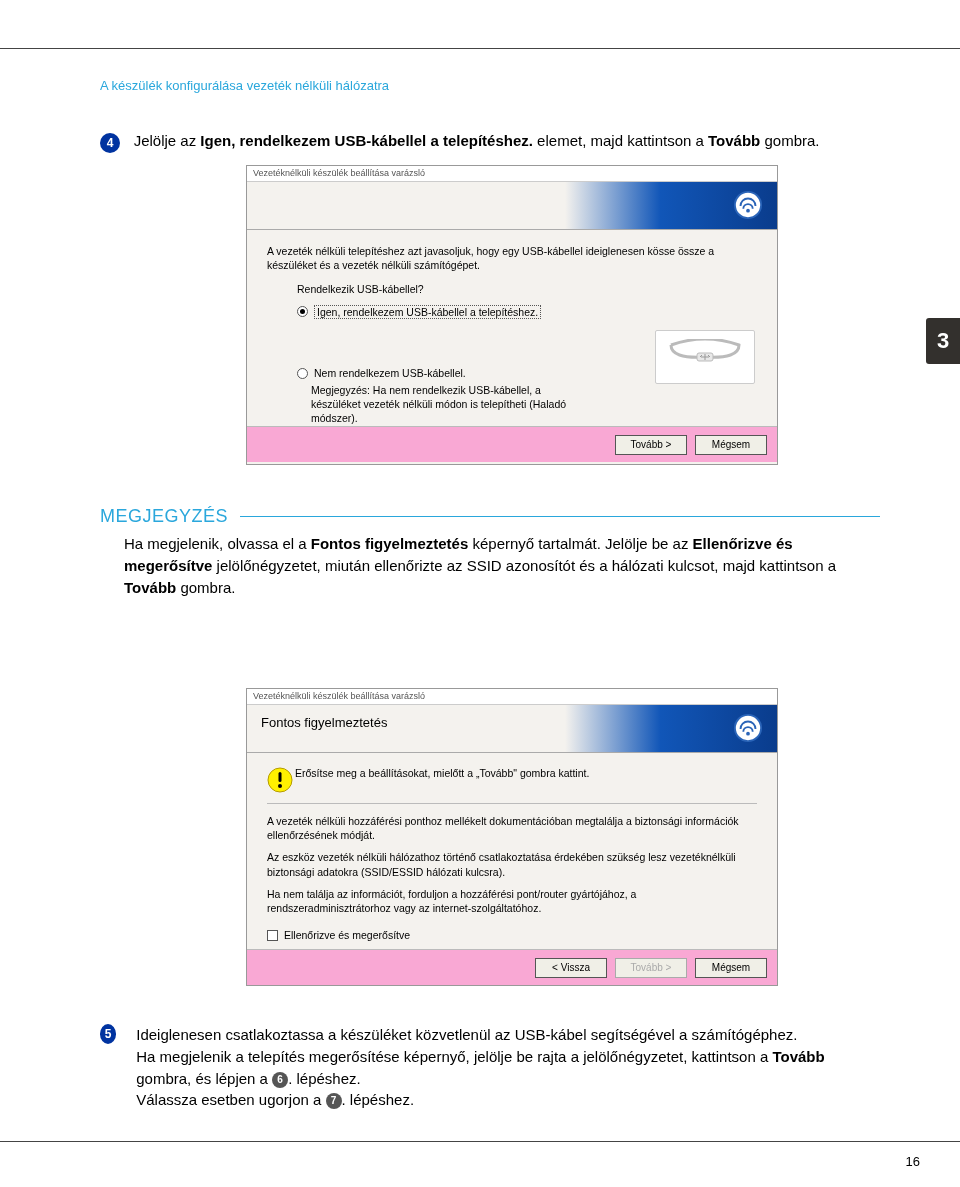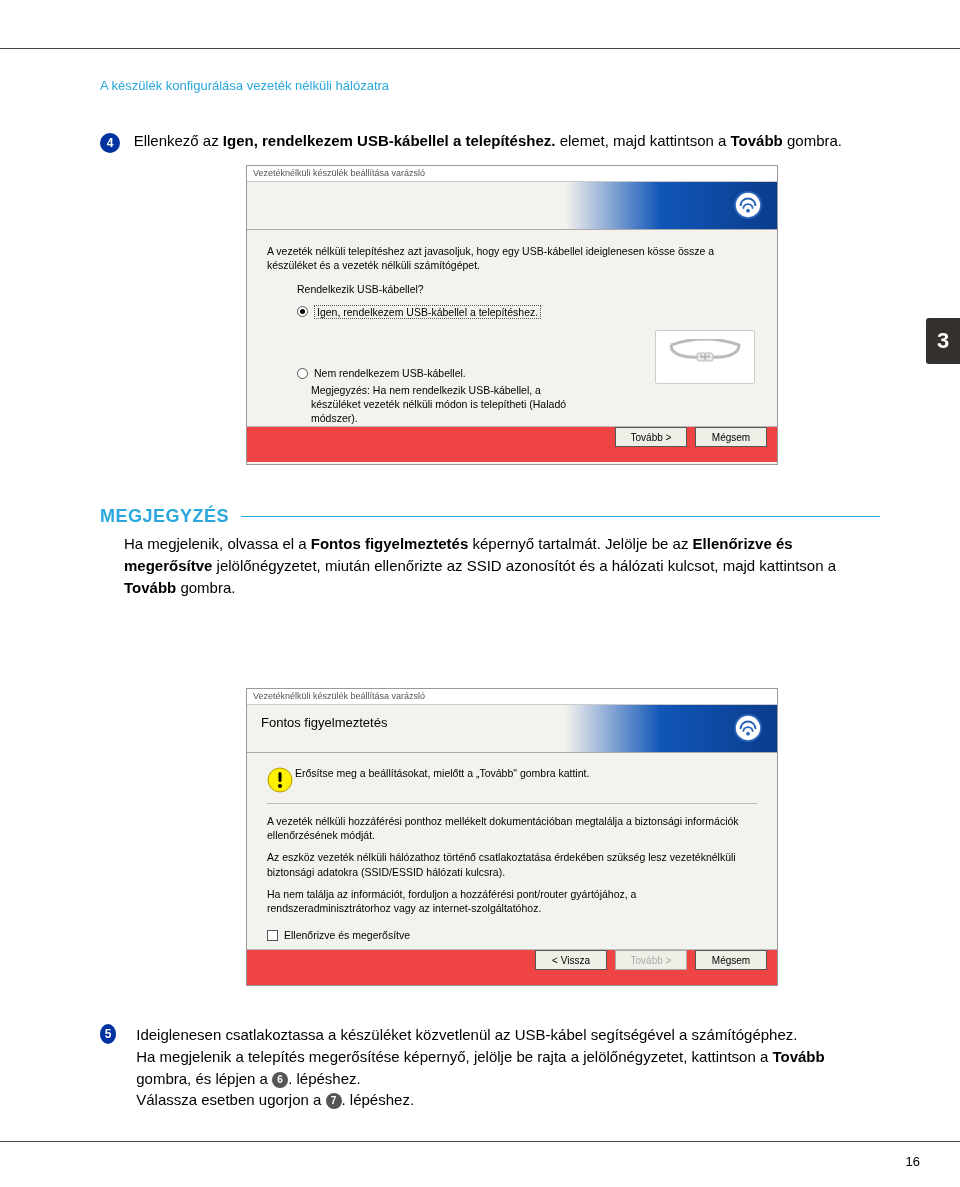--- a/index.html
+++ b/index.html
@@ -124,23 +124,24 @@
     padding: 14px 20px 8px 20px;
     height: 196px;
     overflow: hidden;
   }
   .wiz-body p { margin-bottom: 8px; line-height: 1.35; }
   .wiz-footer {
     height: 36px;
     border-top: 1px solid #bbb;
     display: flex;
     justify-content: flex-end;
+    align-items: center;
     gap: 8px;
     padding-right: 10px;
-    background: #ef4444;
+    background: #f9a8d4;
   }
   .wiz-button {
     min-width: 72px;
     height: 20px;
     border: 1px solid #555;
     background: #f0efe7;
     font-size: 10px;
     padding: 0 6px;
     cursor: pointer;
   }
@@ -219,21 +220,21 @@
     right: 80px;
   }
   .note-heading-row {
     display: flex;
     align-items: center;
     gap: 12px;
   }
   .note-heading {
     color: #2aa7dc;
     font-size: 18px;
-    font-weight: bold;
+    font-weight: normal;
     letter-spacing: 0.5px;
   }
   .note-rule {
     flex: 1;
     border-top: 1px solid #2aa7dc;
   }
   .note-body {
     margin-top: 6px;
     padding-left: 24px;
     font-size: 15px;
@@ -270,21 +271,21 @@
 
 <div class="top-rule"></div>
 
 <div class="page-header">A készülék konfigurálása vezeték nélküli hálózatra</div>
 
 <div class="side-tab">3</div>
 
 <div class="step4-row">
   <span class="step-badge">4</span>
   <span class="step4-text">
-    <span>Ellenkező az </span><b>Igen, rendelkezem USB-kábellel a telepítéshez.</b><span> elemet, majd kattintson a </span><b>Tovább</b><span> gombra.</span>
+    <span>Jelölje az </span><b>Igen, rendelkezem USB-kábellel a telepítéshez.</b><span> elemet, majd kattintson a </span><b>Tovább</b><span> gombra.</span>
   </span>
 </div>
 
 <div class="wizard wizard1">
   <div class="wiz-titlebar">Vezetéknélküli készülék beállítása varázsló</div>
   <div class="wiz-header">
     <div class="wiz-wifi-icon">
       <svg viewBox="0 0 32 32">
         <circle cx="16" cy="16" r="14" fill="#fff" stroke="#2a64b8" stroke-width="2"></circle>
         <path d="M8 17 a8 8 0 0 1 16 0" fill="none" stroke="#2a64b8" stroke-width="2"></path>

